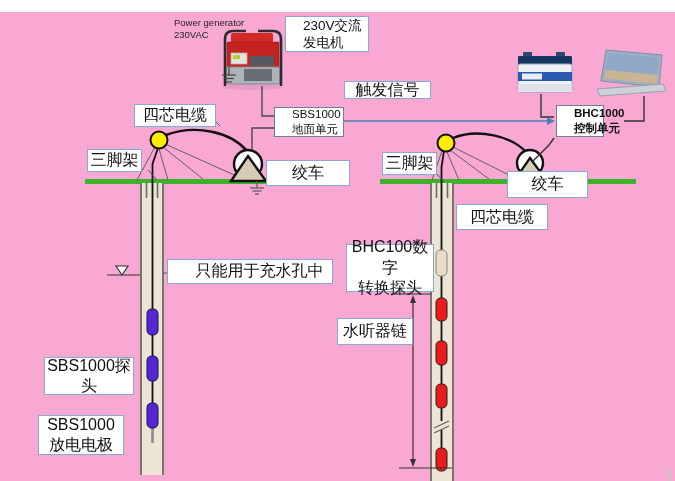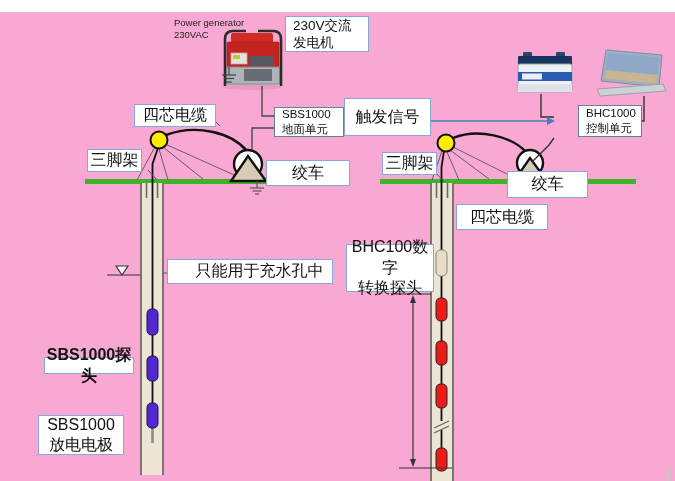--- a/index.html
+++ b/index.html
@@ -8,21 +8,21 @@
     font-family:"Liberation Sans","DejaVu Sans",sans-serif;color:#111;margin-top:12px;
   }
   #diagram-svg{position:absolute;left:0;top:0;z-index:1;}
   .lb{
     position:absolute;z-index:2;box-sizing:border-box;
     background:#ffffff;border:1.5px solid #85a9d4;
     display:flex;align-items:center;justify-content:center;
     font-size:16px;line-height:1.28;text-align:center;color:#111;
     white-space:pre-line;
   }
-  .lb.la{justify-content:flex-start;text-align:left;padding-left:7px;}
+  .lb.la{justify-content:flex-start;text-align:left;padding-left:17px;}
   .lb.big{font-size:13.5px;}
   .lb.sm{font-size:11.5px;}
   .lb.dk{border-color:#6b7f96;}
   .cap{
     position:absolute;z-index:2;font-size:9.5px;line-height:1.25;color:#222;
     white-space:pre-line;
   }
 </style>
 </head>
 <body>
@@ -205,39 +205,40 @@
 230VAC</div>
 
   <div class="lb big la" style="left:285px;top:4px;width:84px;height:36px;">230V交流
 发电机</div>
 
   <div class="lb" style="left:134px;top:92px;width:82px;height:23px;">四芯电缆</div>
 
   <div class="lb sm la dk" style="left:274px;top:95px;width:70px;height:30px;">SBS1000
 地面单元</div>
 
-  <div class="lb" style="left:344px;top:86px;width:87px;height:38px;text-align:center;">触发信号</div>
-
-  <div class="lb sm la dk" style="left:578px;top:93px;width:64px;height:32px;">BHC1000
+  <div class="lb" style="left:344px;top:69px;width:87px;height:18px;text-align:center;">触发信号</div>
+
+  <div class="lb sm la dk" style="left:556px;top:93px;width:48px;height:32px;font-weight:bold;">BHC1000
 控制单元</div>
 
   <div class="lb" style="left:87px;top:137px;width:55px;height:23px;">三脚架</div>
 
   <div class="lb" style="left:266px;top:148px;width:84px;height:26px;">绞车</div>
 
   <div class="lb" style="left:382px;top:140px;width:55px;height:23px;">三脚架</div>
 
   <div class="lb" style="left:507px;top:159px;width:81px;height:27px;">绞车</div>
 
   <div class="lb" style="left:456px;top:192px;width:92px;height:26px;">四芯电缆</div>
 
   <div class="lb" style="left:346px;top:232px;width:88px;height:48px;">BHC100数字
 转换探头</div>
 
   <div class="lb" style="left:167px;top:247px;width:166px;height:25px;padding-left:19px;">只能用于充水孔中</div>
 
-
-  <div class="lb" style="left:44px;top:345px;width:90px;height:17px;font-weight:bold;">SBS1000探头</div>
+  <div class="lb" style="left:337px;top:306px;width:76px;height:27px;">水听器链</div>
+
+  <div class="lb" style="left:44px;top:345px;width:90px;height:38px;">SBS1000探头</div>
 
   <div class="lb" style="left:38px;top:403px;width:86px;height:40px;">SBS1000
 放电电极</div>
 
 </div>
 
 </body></html>

